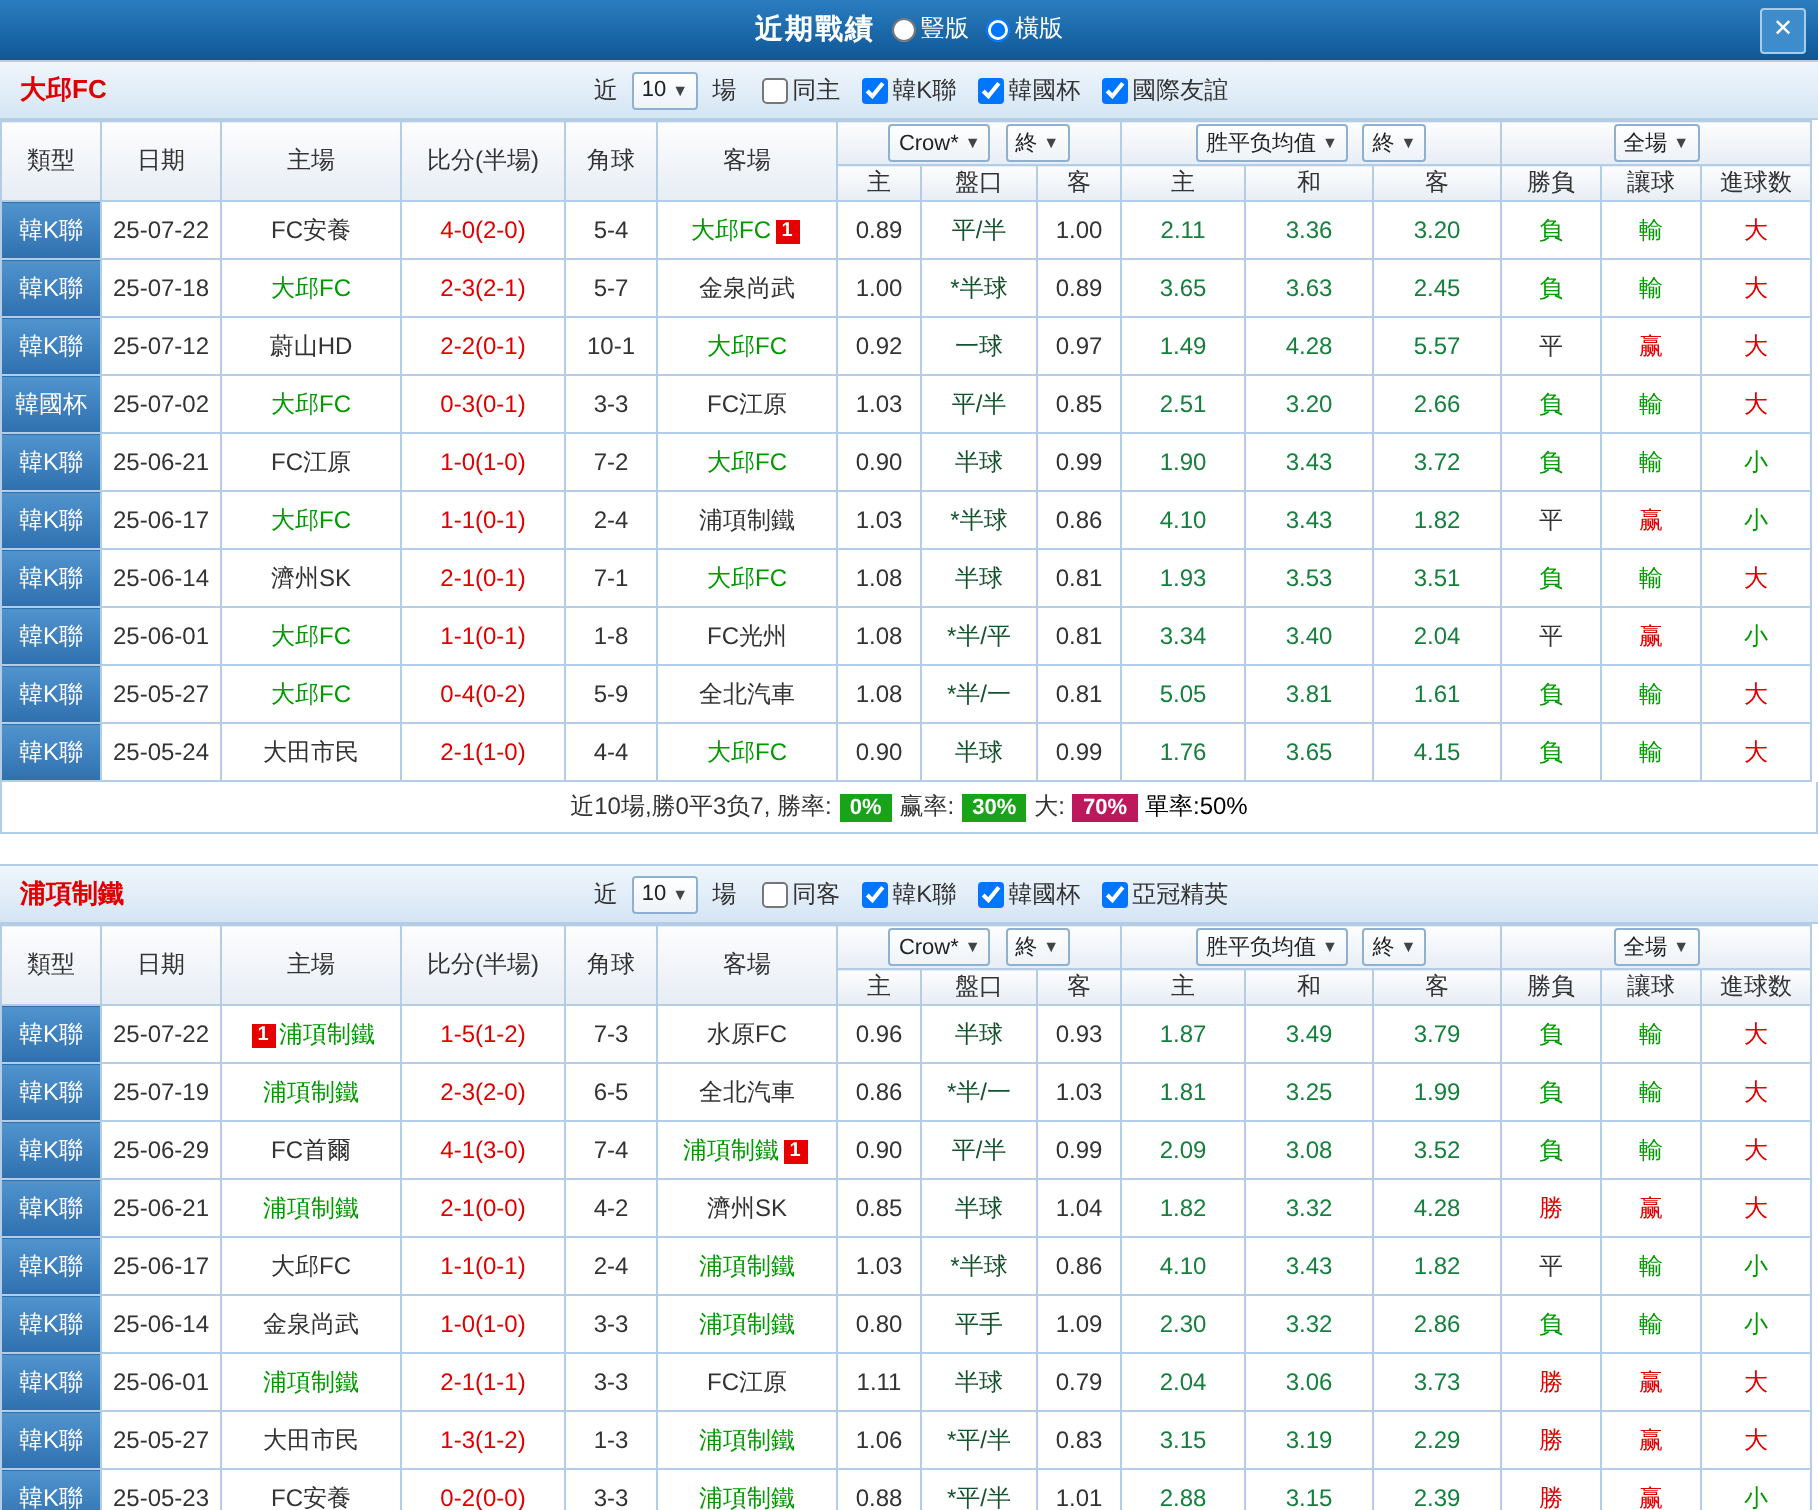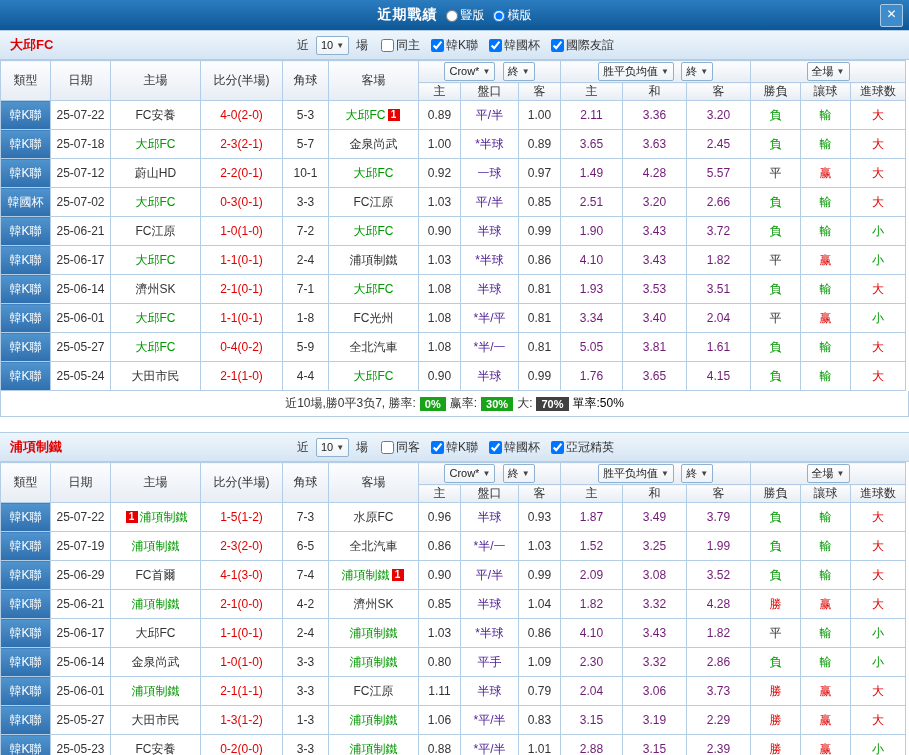--- a/index.html
+++ b/index.html
@@ -3,21 +3,21 @@
 <meta charset="utf-8">
 <style>
   html,body{margin:0;padding:0}
   body{width:909px;height:755px;overflow:hidden;background:#fff;
        font-family:"Liberation Sans","DejaVu Sans",sans-serif;font-size:12px;color:#333}
   .app{width:909px}
 
   
   .titlebar{height:30px;background:linear-gradient(#2b7dc0,#0e5796);position:relative;
             display:flex;align-items:center;color:#fff}
-  .tcenter{margin:16px auto;display:flex;align-items:flex-end;gap:8px}
+  .tcenter{margin:16px auto;display:flex;align-items:flex-start;gap:8px}
   .title{font-size:14px;font-weight:bold;letter-spacing:1px}
   .radio{display:inline-flex;align-items:center;gap:3px;cursor:pointer}
   .radio input{margin:0;width:12px;height:12px}
   .close{position:absolute;right:6px;top:4px;width:21px;height:21px;background:#3f8ccc;
          border:1px solid #a8cdec;border-radius:2px;color:#fff;text-align:center;
          line-height:19px;font-size:12px;cursor:pointer}
 
   
   .band{height:28px;background:linear-gradient(#eff6fc,#d5e5f4);border-bottom:1px solid #b3cde6;
         border-top:1px solid #b3cde6;position:relative;display:flex;align-items:center}
@@ -34,36 +34,36 @@
 
   
   table{border-collapse:collapse;table-layout:fixed;width:847px}
   th,td{border:1px solid #b3cde6;text-align:center;overflow:hidden;white-space:nowrap;padding:0 1px}
   thead th{background:linear-gradient(#fdfdfe,#e7edf4);font-weight:normal;color:#333}
   thead tr.h1 th{height:21px}
   thead tr.h2 th{height:17px}
   tbody td{height:28px;background:#fff}
   td.type{background:linear-gradient(#5094ce,#2f6fae);color:#fff}
   td.score{color:#e00000}
-  td.hcap{color:#4c1d95}
-  td.mean{color:#701a75}
+  td.hcap{color:#14532d}
+  td.mean{color:#15803d}
   .name{color:#333;cursor:pointer}
   .name.selteam{color:#009900}
   .rbadge{display:inline-block;width:12px;height:12px;line-height:12px;background:#e60000;
           color:#fff;font-size:10px;font-weight:bold;margin:0 2px;vertical-align:1px}
   td.res.red{color:#e00000}
   td.res.green{color:#009900}
   td.res.dark{color:#333}
 
   
   .summary{height:25px;border:1px solid #b3cde6;border-top:none;display:flex;align-items:center;
            justify-content:center;gap:4px;background:#fff}
   .badge{color:#fff;font-weight:bold;font-size:11px;padding:1px 5px}
   .badge.g{background:#18a318}
-  .badge.r{background:#404040}
+  .badge.r{background:#be185d}
   .oddrate{color:#000000}
   .gap{height:15px;background:#fff}
 </style>
 </head>
 <body>
 
 <div class="app">
 
   <div class="titlebar">
     <div class="tcenter">
@@ -172,21 +172,21 @@
         <th>讓球</th>
         <th>進球数</th>
       </tr>
     </thead>
     <tbody id="tbody-0">
         <tr class="row">
           <td class="type">韓K聯</td>
           <td class="date">25-07-22</td>
           <td class="teamcell"><span class="name">FC安養</span></td>
           <td class="score">4-0(2-0)</td>
-          <td class="corner">5-3</td>
+          <td class="corner">5-4</td>
           <td class="teamcell"><span class="name selteam">大邱FC</span><span class="rbadge">1</span></td>
           <td class="odd">0.89</td>
           <td class="hcap">平/半</td>
           <td class="odd">1.00</td>
           <td class="mean">2.11</td>
           <td class="mean">3.36</td>
           <td class="mean">3.20</td>
           <td class="res green">負</td>
           <td class="res green">輸</td>
           <td class="res red">大</td>
@@ -473,21 +473,21 @@
         <tr class="row">
           <td class="type">韓K聯</td>
           <td class="date">25-07-19</td>
           <td class="teamcell"><span class="name selteam">浦項制鐵</span></td>
           <td class="score">2-3(2-0)</td>
           <td class="corner">6-5</td>
           <td class="teamcell"><span class="name">全北汽車</span></td>
           <td class="odd">0.86</td>
           <td class="hcap">*半/一</td>
           <td class="odd">1.03</td>
-          <td class="mean">1.52</td>
+          <td class="mean">1.81</td>
           <td class="mean">3.25</td>
           <td class="mean">1.99</td>
           <td class="res green">負</td>
           <td class="res green">輸</td>
           <td class="res red">大</td>
         </tr>
         <tr class="row">
           <td class="type">韓K聯</td>
           <td class="date">25-06-29</td>
           <td class="teamcell"><span class="name">FC首爾</span></td>

